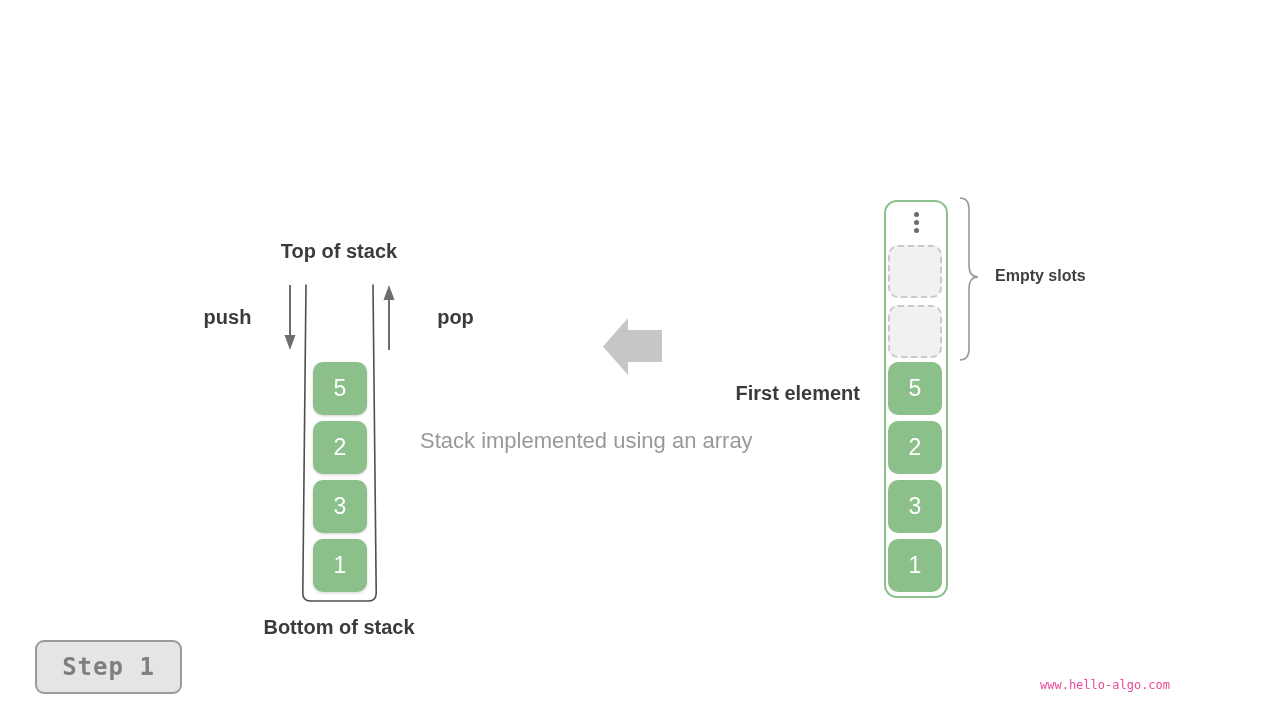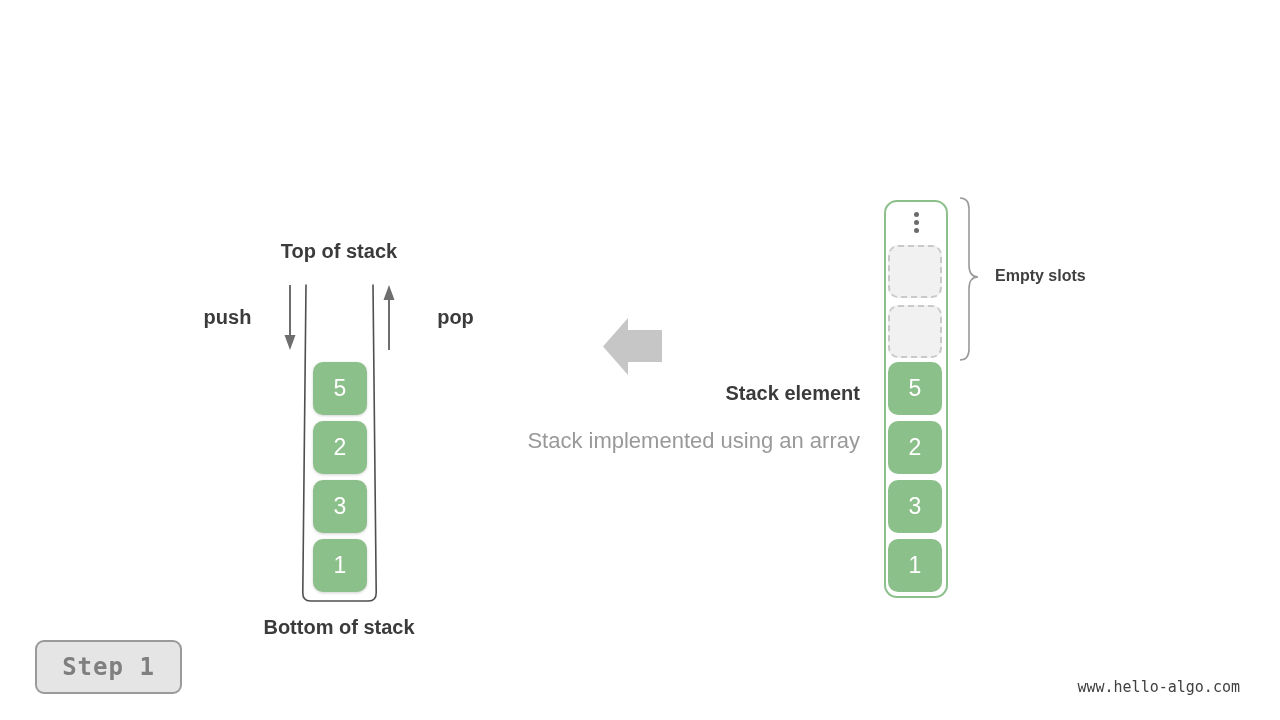--- a/index.html
+++ b/index.html
@@ -33,23 +33,23 @@
   .dots span { width:5px; height:5px; border-radius:50%; background:#6b6b6b; display:block; }
 
   .step-badge {
     left:35px; top:640px; width:147px; height:54px;
     border:2px solid #9a9a9a; border-radius:9px; background:#e5e5e5;
     display:flex; align-items:center; justify-content:center;
     font-family:"DejaVu Sans Mono", monospace;
     font-weight:700; font-size:24px; color:#7f7f7f; letter-spacing:1px;
   }
   .watermark {
-    left:1040px; top:678px; width:200px; text-align:right;
+    left:1040px; top:678px; width:200px; text-align:left;
     font-family:"DejaVu Sans Mono", monospace;
-    font-size:15px; color:#404040;
+    font-size:12px; color:#ec4899;
   }
 </style>
 </head>
 <body>
 
 <div class="stage">
 
   <div class="abs dark-label" style="left:239px; top:240px; width:200px; text-align:center;">Top of stack</div>
 
   <svg class="abs" style="left:296px; top:282px;" width="88" height="324" viewBox="0 0 88 324">
@@ -71,21 +71,21 @@
   <div class="abs box left-box" style="left:313px; top:362px;">5</div>
   <div class="abs box left-box" style="left:313px; top:421px;">2</div>
   <div class="abs box left-box" style="left:313px; top:480px;">3</div>
   <div class="abs box left-box" style="left:313px; top:539px;">1</div>
 
   <div class="abs dark-label" style="left:239px; top:616px; width:200px; text-align:center;">Bottom of stack</div>
 
   <svg class="abs" style="left:603px; top:318px;" width="59" height="57" viewBox="0 0 59 57">
     <polygon points="0,28.5 25,0 25,12 59,12 59,44 25,44 25,57" fill="#c6c6c6"></polygon>
   </svg>
-  <div class="abs caption" style="left:420px; top:428px; width:440px; text-align:right;">Stack implemented using an array</div>
+  <div class="abs caption" style="left:420px; top:428px; width:440px; text-align:left;">Stack implemented using an array</div>
 
   <div class="abs array-container"></div>
 
   <div class="abs dots">
     <span></span>
       <span></span>
       <span></span>
   </div>
 
   <div class="abs empty-slot" style="left:888px; top:245px;"></div>
@@ -94,18 +94,18 @@
   <div class="abs box" style="left:888px; top:362px;">5</div>
   <div class="abs box" style="left:888px; top:421px;">2</div>
   <div class="abs box" style="left:888px; top:480px;">3</div>
   <div class="abs box" style="left:888px; top:539px;">1</div>
 
   <svg class="abs" style="left:955px; top:195px;" width="28" height="168" viewBox="0 0 28 168">
     <path d="M 5 3 Q 14 3 14 14 L 14 70 Q 14 82 23 82 Q 14 82 14 94 L 14 154 Q 14 165 5 165" fill="none" stroke="#9a9a9a" stroke-width="1.6"></path>
   </svg>
   <div class="abs gray-bold-label" style="left:995px; top:267px;">Empty slots</div>
 
-  <div class="abs dark-label" style="left:660px; top:382px; width:200px; text-align:right;">Stack element</div>
+  <div class="abs dark-label" style="left:660px; top:382px; width:200px; text-align:right;">First element</div>
 
   <div class="abs step-badge">Step 1</div>
   <div class="abs watermark">www.hello-algo.com</div>
 
 </div>
 
 </body></html>

